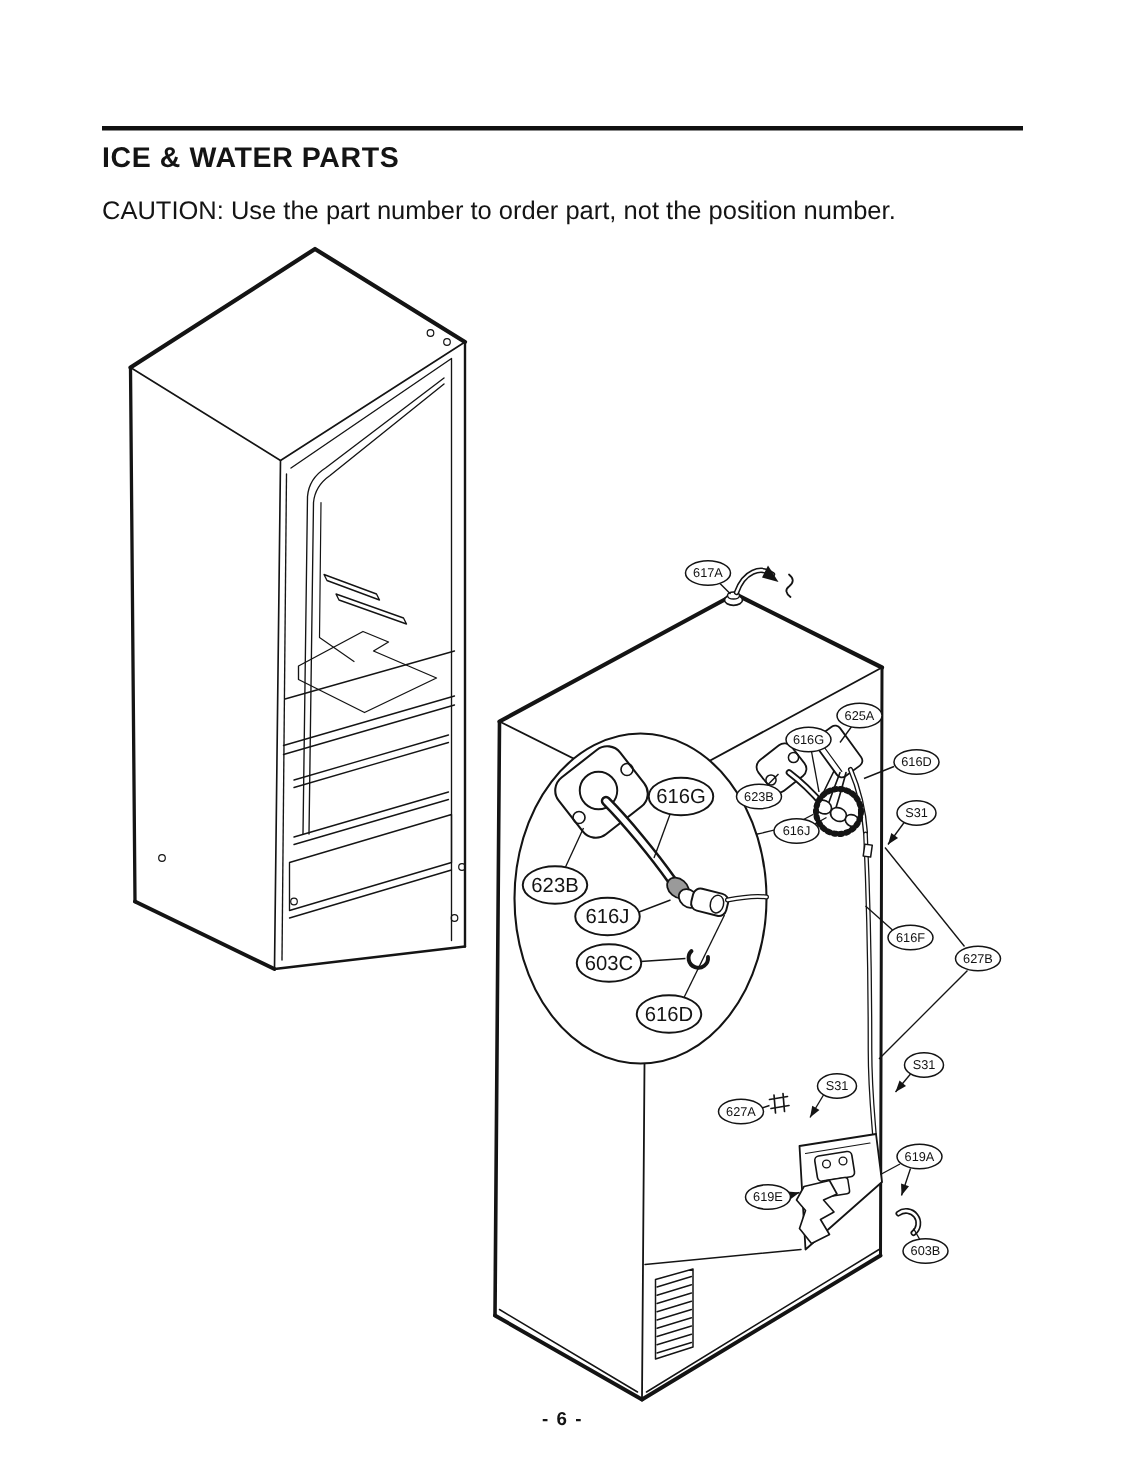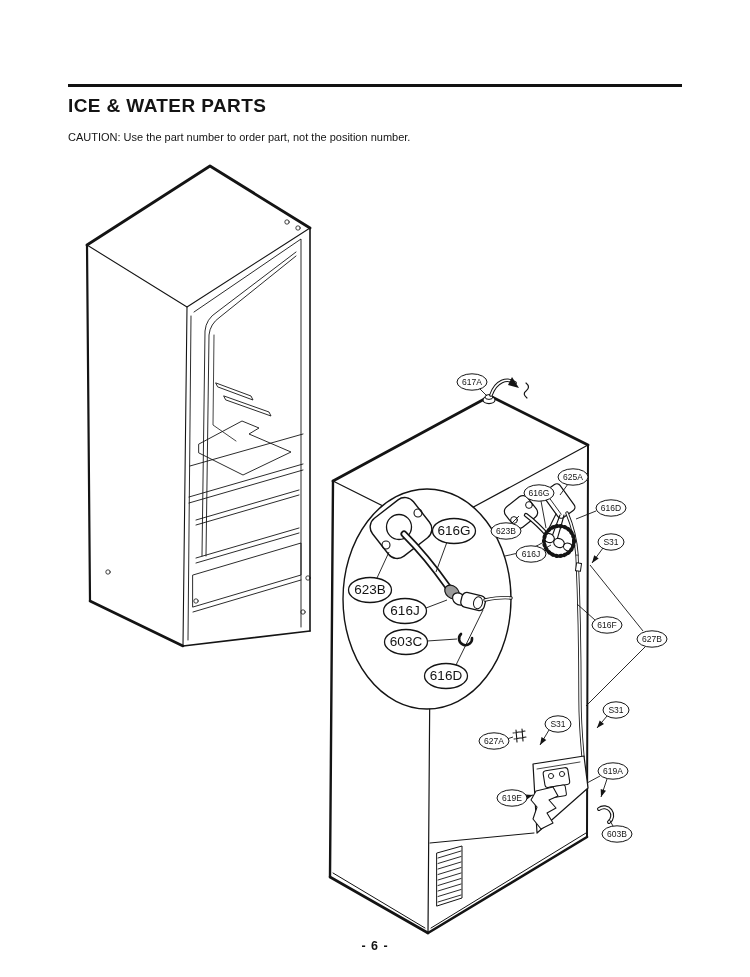--- a/index.html
+++ b/index.html
@@ -1,20 +1,20 @@
 <!DOCTYPE html>
 <html><head>
 <meta charset="utf-8">
 <style>
   html,body{margin:0;padding:0;background:#fff;}
   .page{position:relative;width:750px;height:977px;background:#fff;overflow:hidden;
         font-family:"Liberation Sans",sans-serif;color:#141414;}
   .top-rule{position:absolute;left:68px;top:84px;width:614px;height:3px;background:#111;}
   .title{position:absolute;left:68px;top:95px;font-size:19px;font-weight:bold;letter-spacing:.4px;margin:0;}
-  .caution{position:absolute;left:68px;top:131px;font-size:11px;margin:0;}
+  .caution{position:absolute;left:68px;top:131px;font-size:17px;margin:0;}
   .footer{position:absolute;left:0;top:939px;width:750px;text-align:center;
           font-size:12.5px;font-weight:bold;letter-spacing:1px;}
   svg{position:absolute;left:0;top:0;}
   .co-lg{font:13.5px "Liberation Sans",sans-serif;fill:#141414;text-anchor:middle;dominant-baseline:middle;}
   .co-sm{font:8.5px "Liberation Sans",sans-serif;fill:#141414;text-anchor:middle;dominant-baseline:middle;}
 </style>
 </head>
 <body>
 
 <div class="page">

